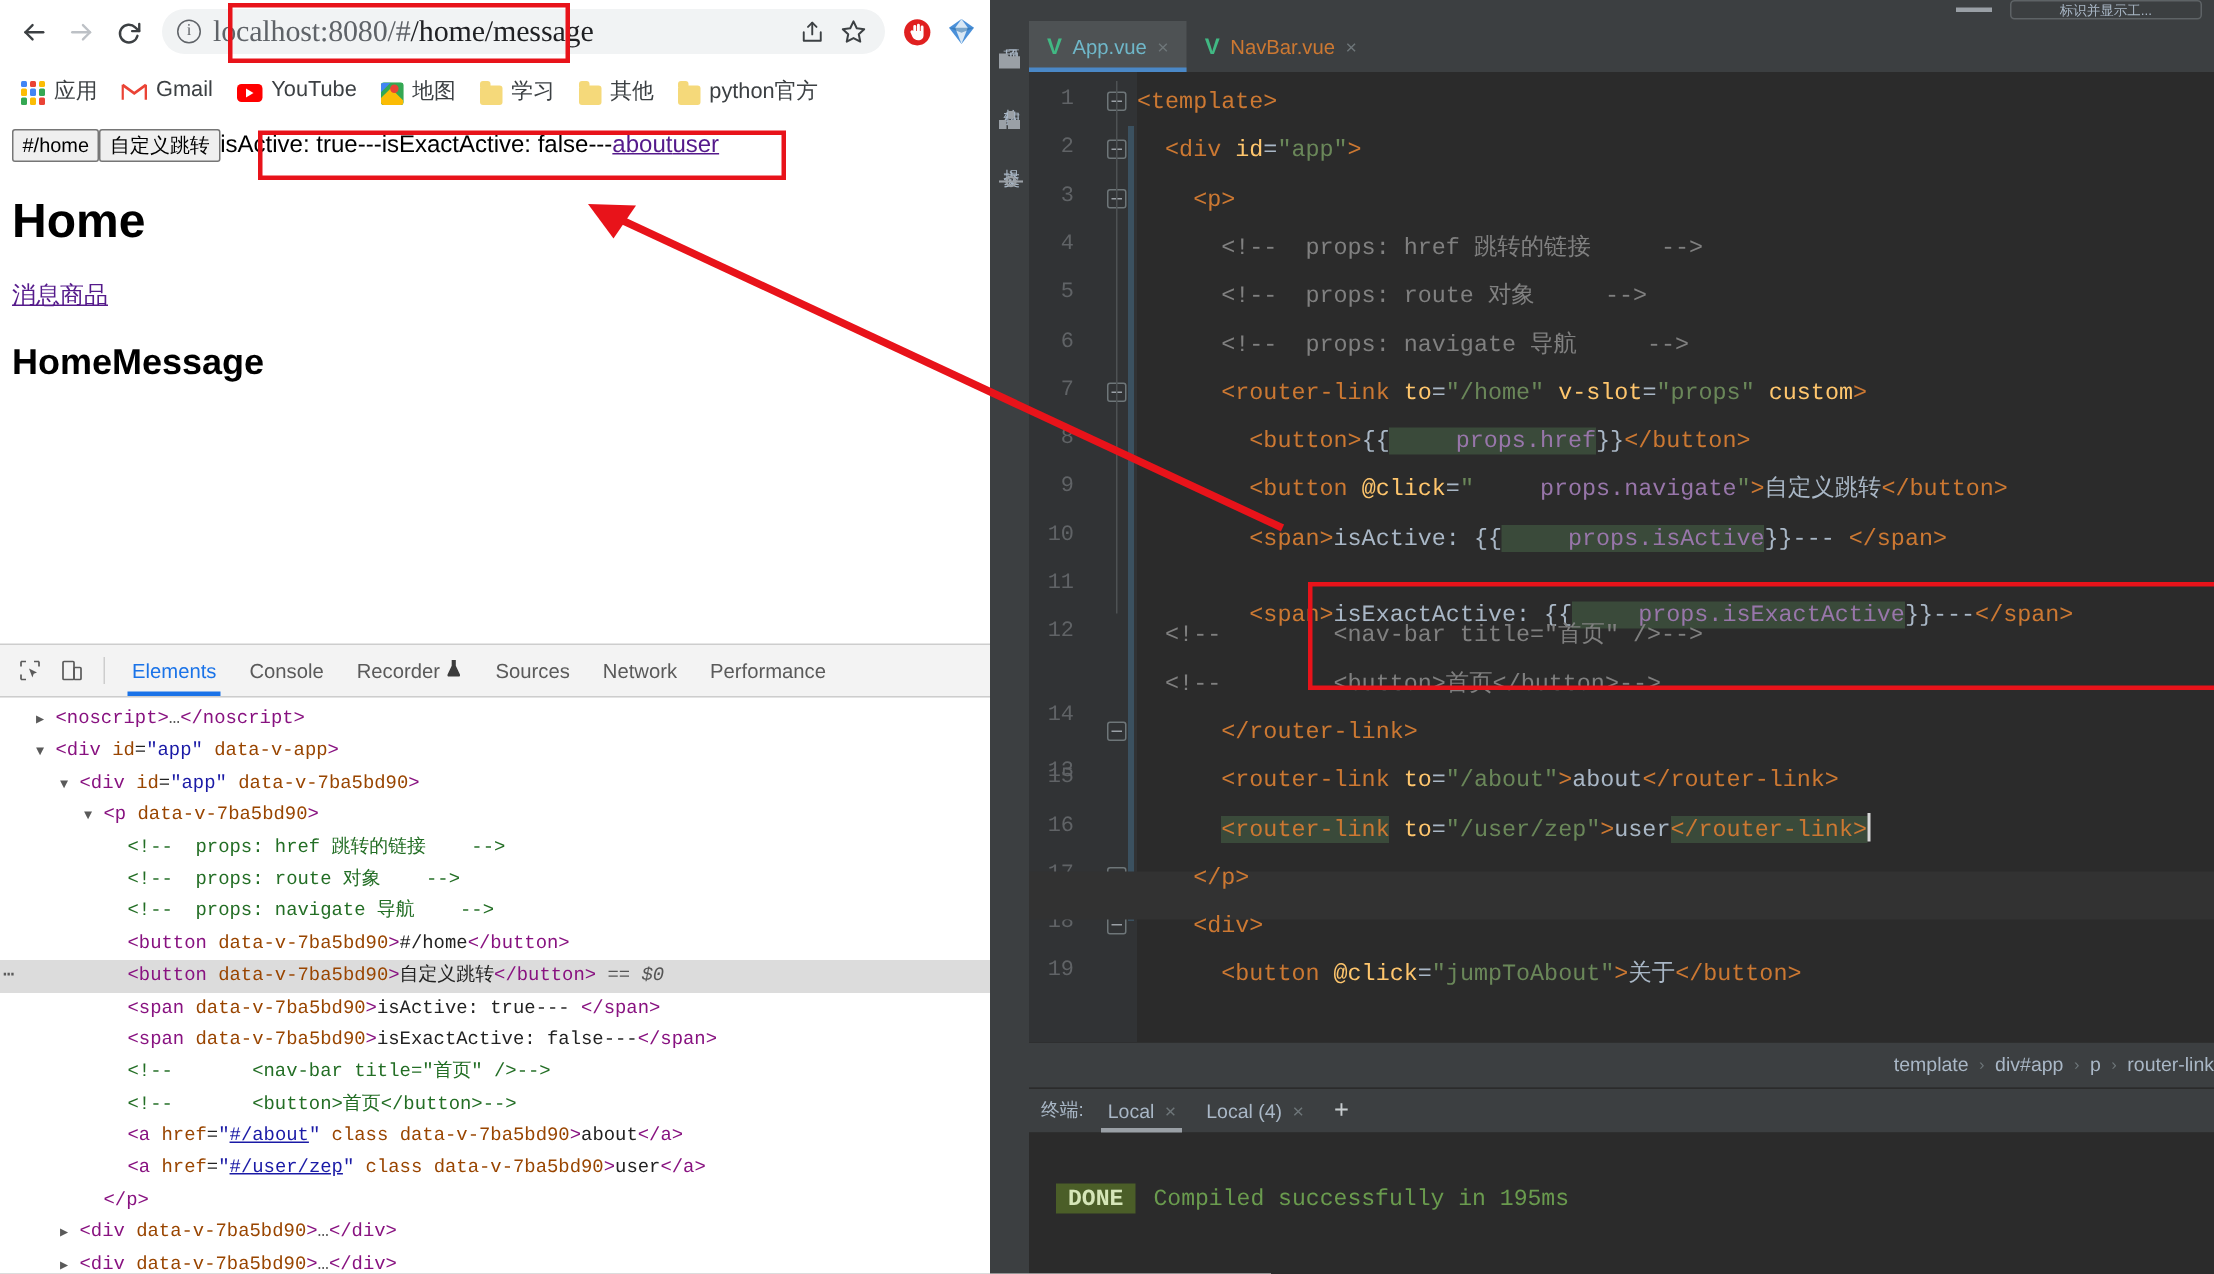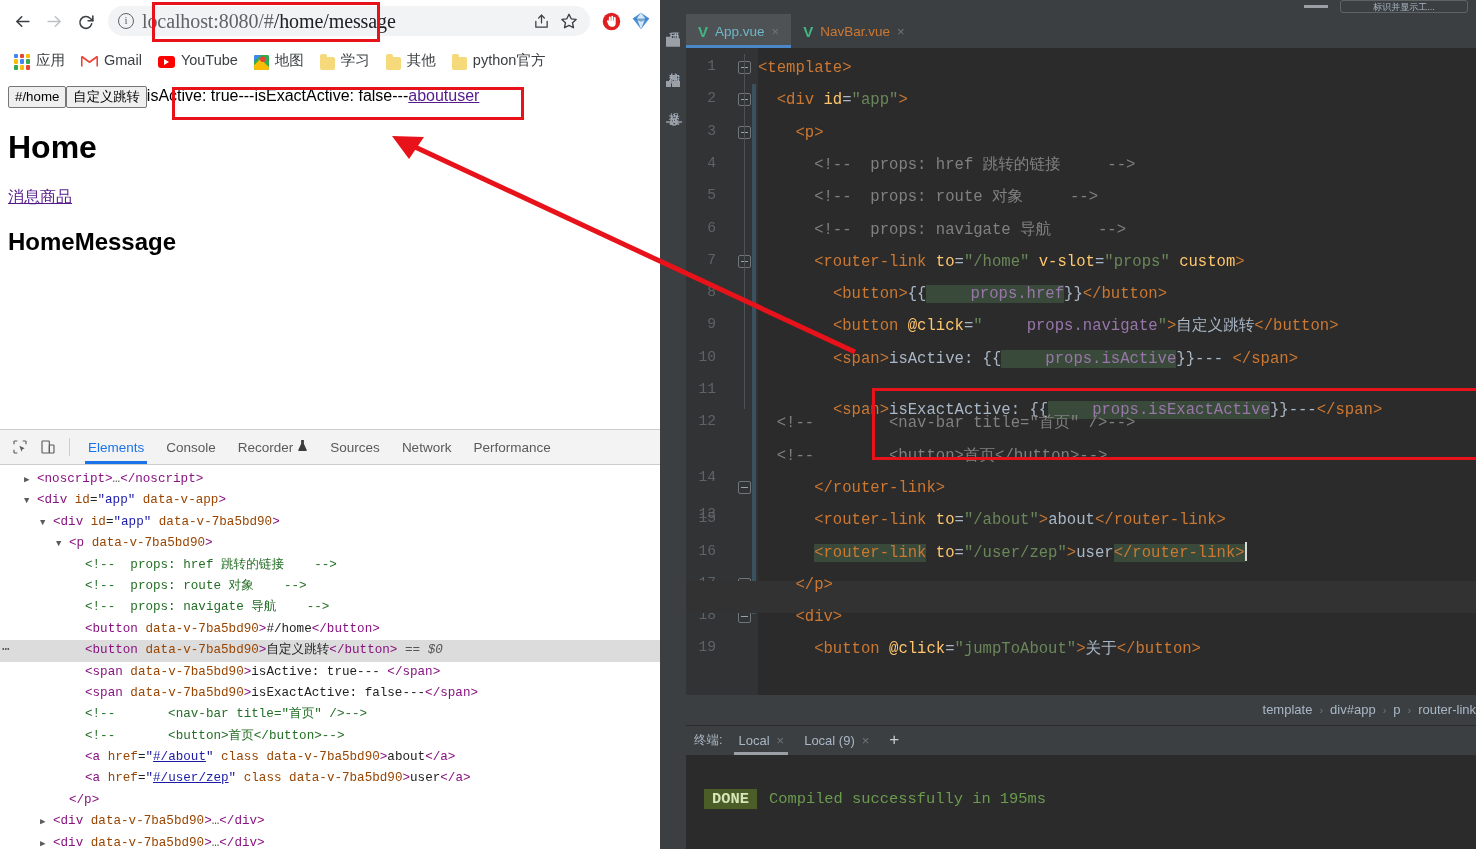--- a/index.html
+++ b/index.html
@@ -633,21 +633,21 @@
           <span>router-link</span>
         </div>
 
         <div class="term-tabs">
           <span class="term-label">终端:</span>
           <div class="term-tab active">
             <span>Local</span>
             <span class="tab-x">×</span>
           </div>
           <div class="term-tab">
-            <span>Local (9)</span>
+            <span>Local (4)</span>
             <span class="tab-x">×</span>
           </div>
           <div class="term-plus">+</div>
         </div>
 
         <div class="term-body">
           <span class="done-badge">DONE</span><span class="term-msg">Compiled successfully in 195ms</span>
         </div>
       </div>
     </div>

